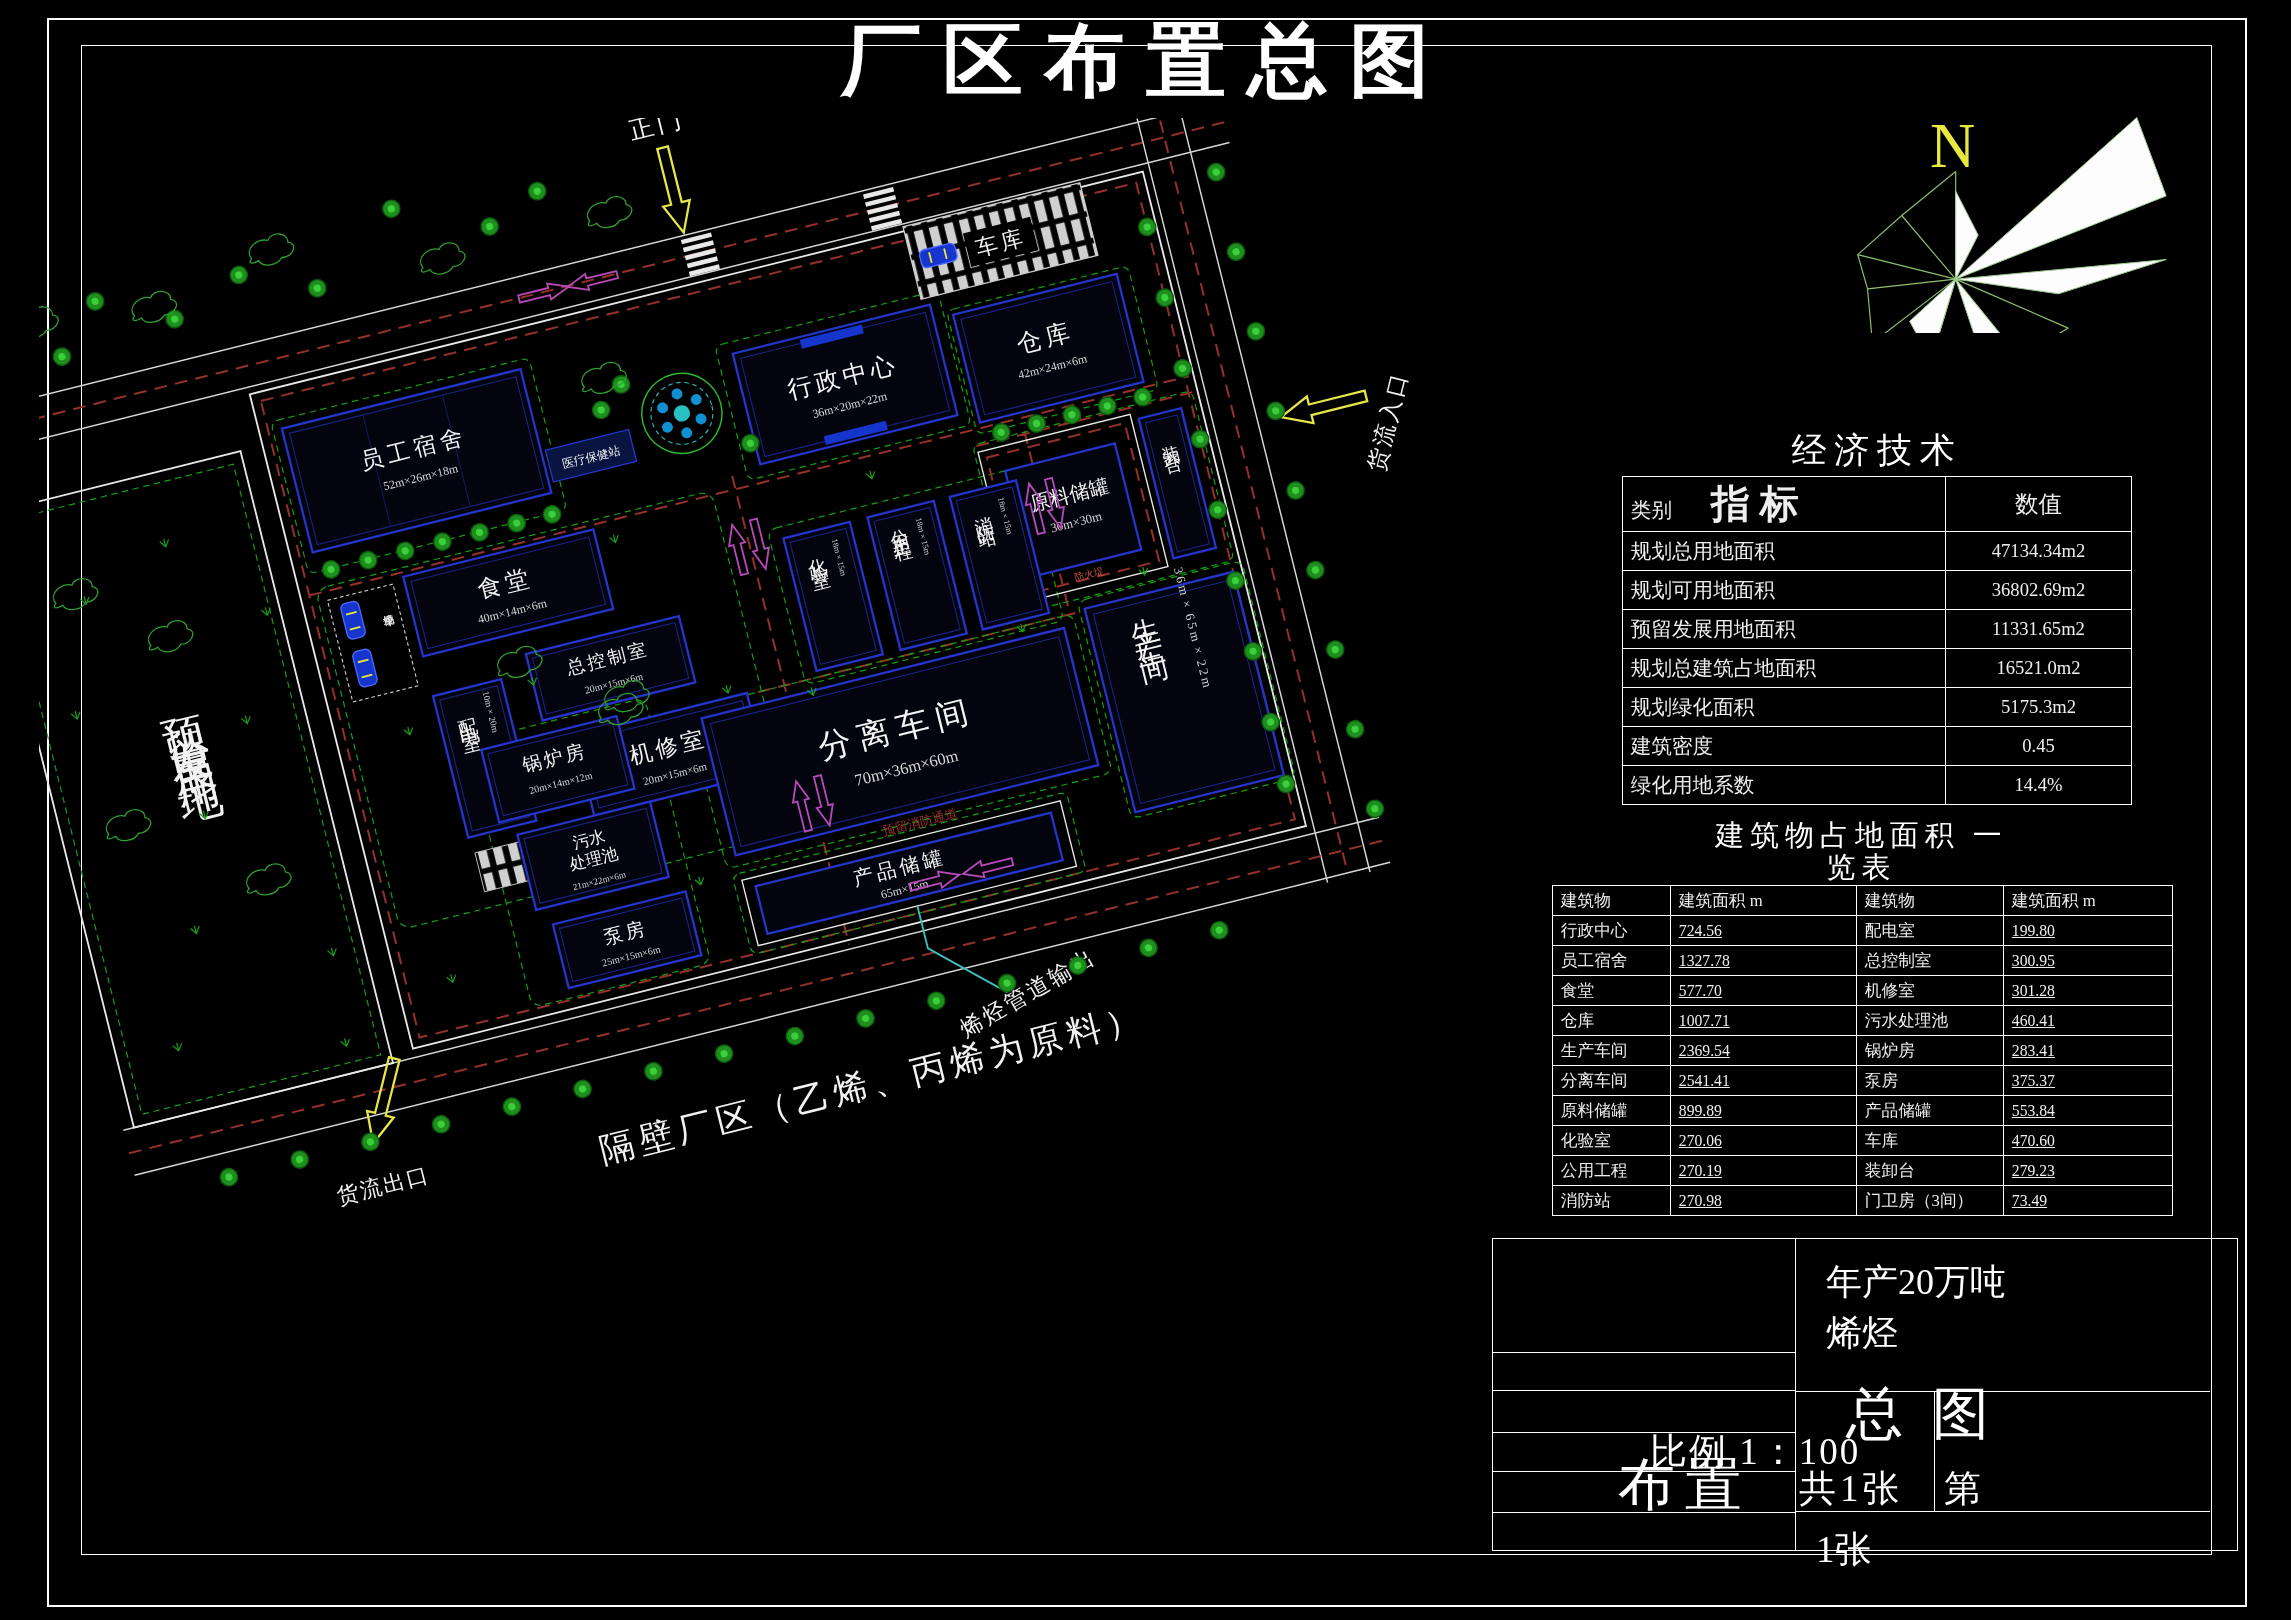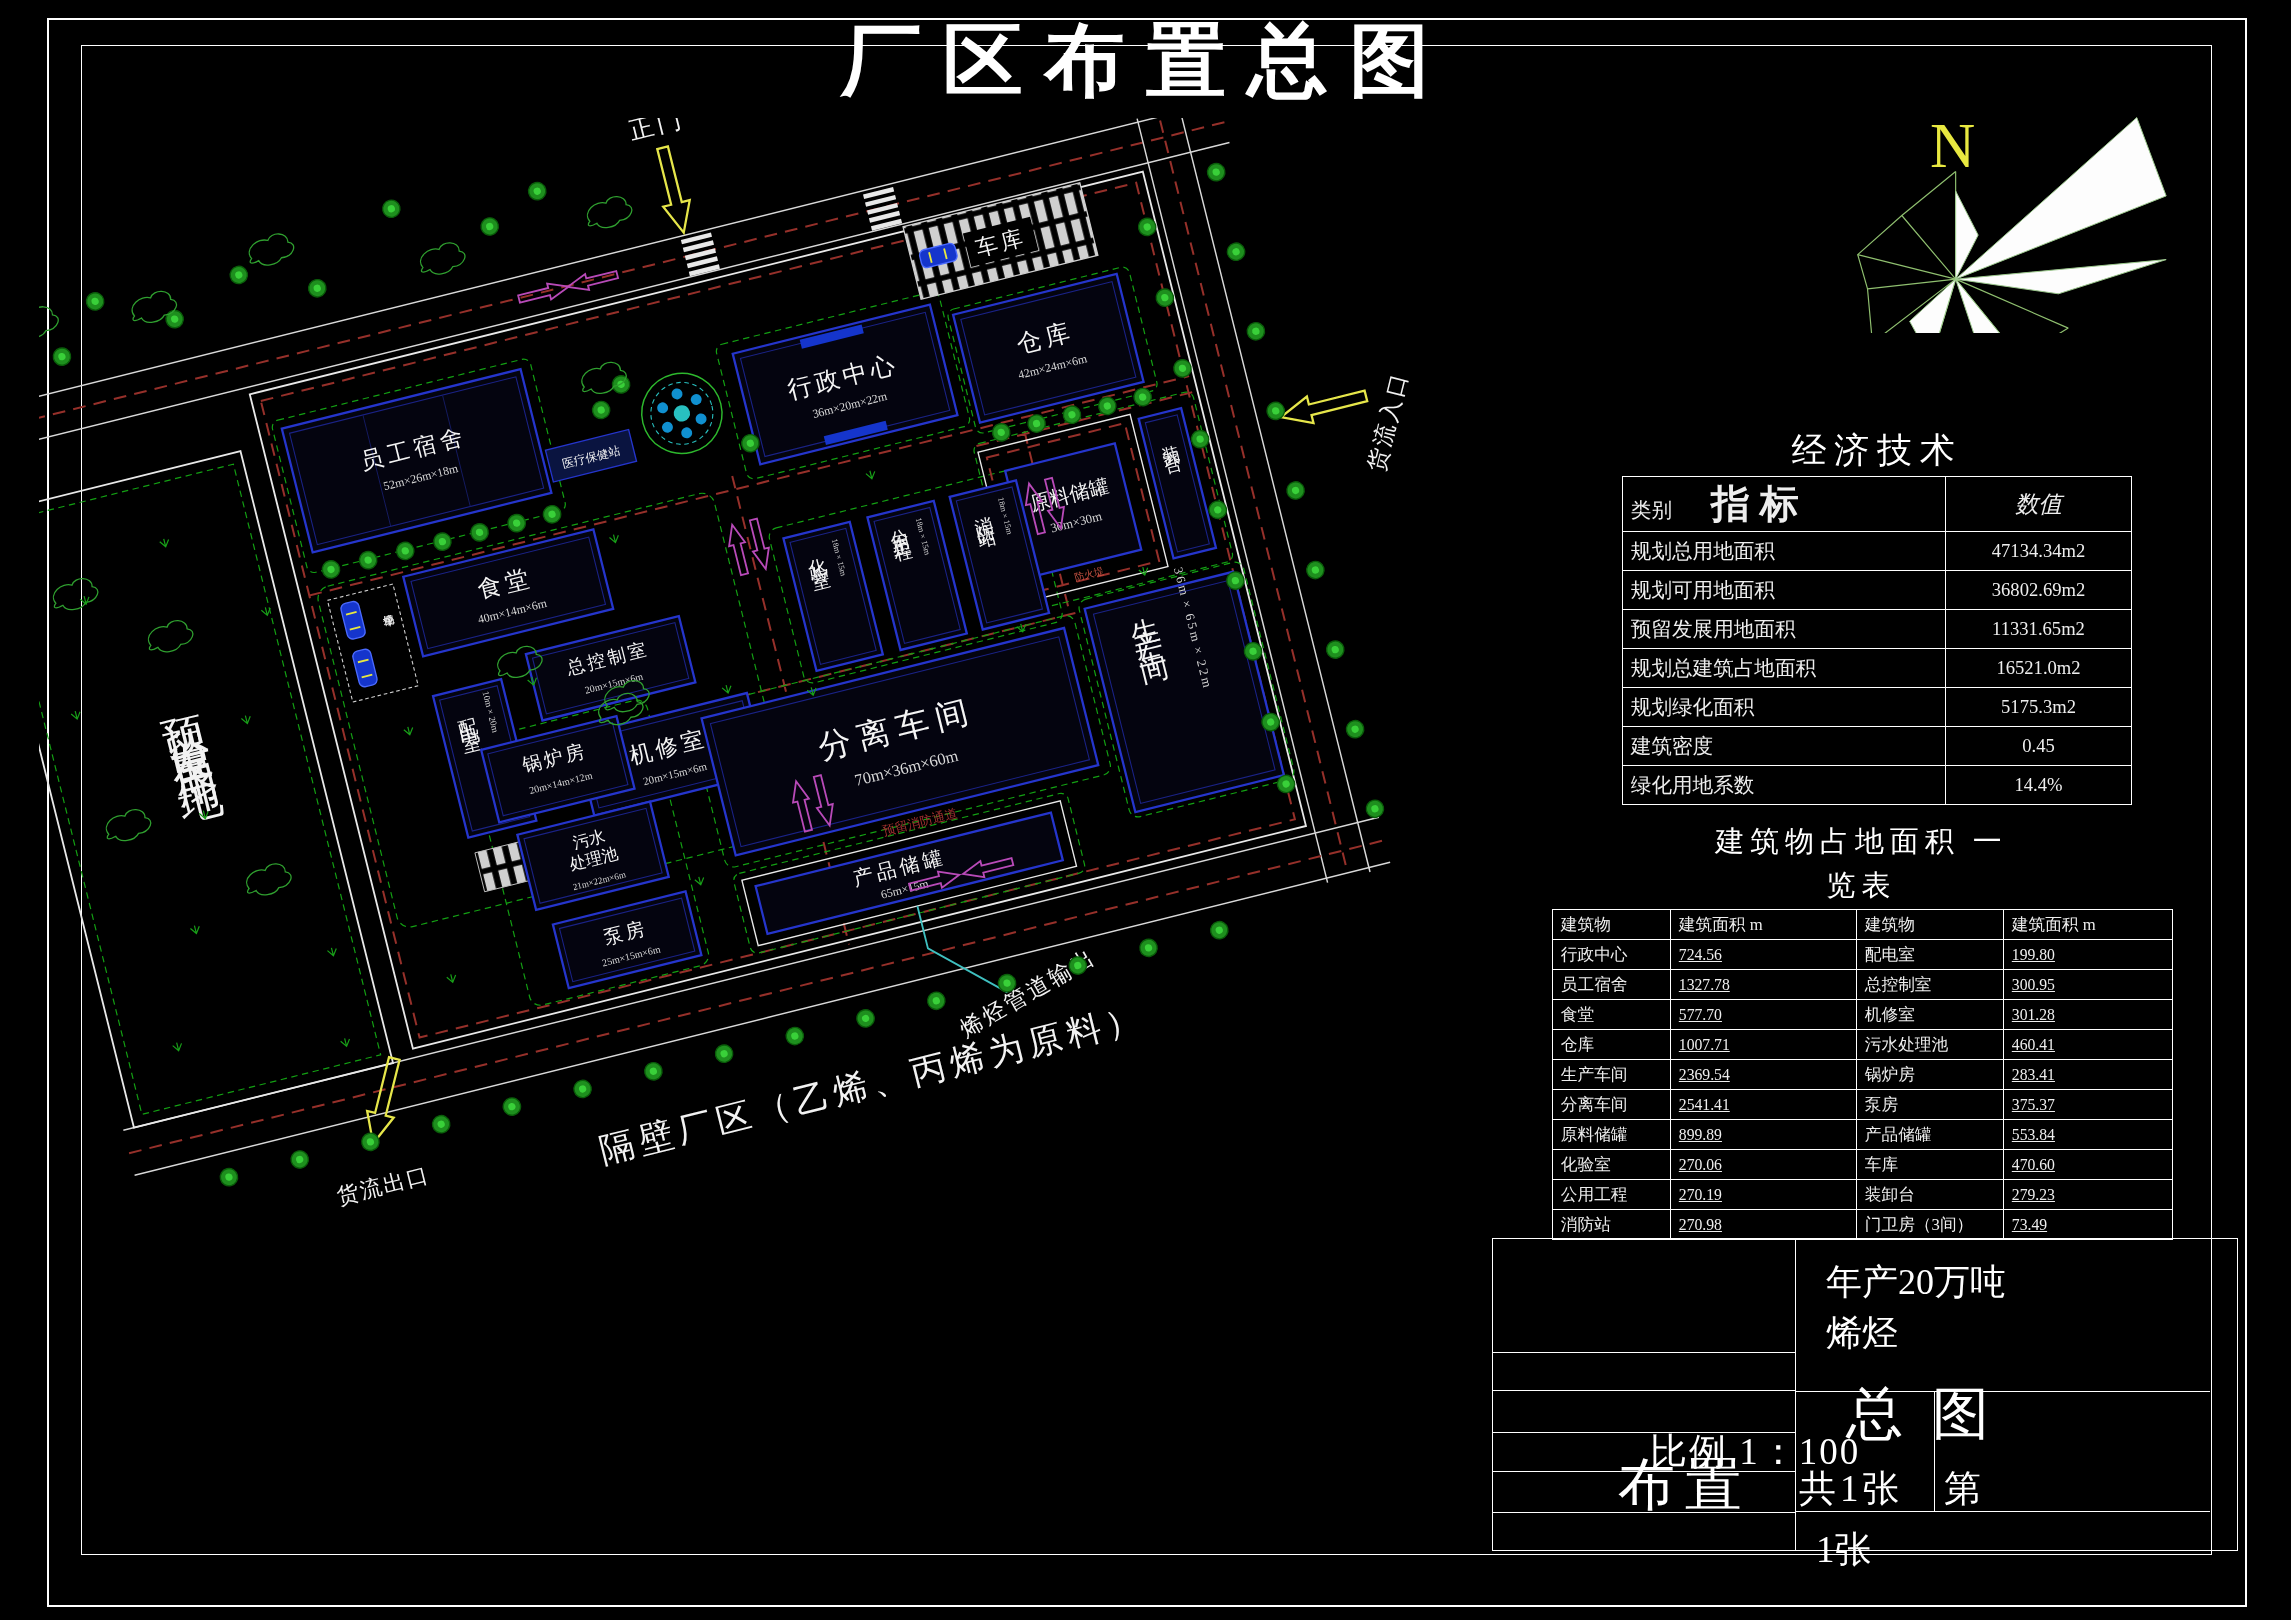--- a/index.html
+++ b/index.html
@@ -14,21 +14,21 @@
   
   .tbl{border-collapse:collapse;}
   .tbl td{border:1.5px solid #fff;color:#eee;padding:0 7.8px;}
   .eco-wrap{position:absolute;left:1622px;top:427px;width:510px;}
   .eco-title{text-align:center;font-size:35px;letter-spacing:7.8px;margin-bottom:2px;}
   .eco-tbl{width:510px;table-layout:fixed;}
   .eco-tbl td{height:38px;font-size:20.6px;}
   .eco-tbl td.v{font-size:18.6px;text-align:center;}
   .eco-head-big{font-size:39px;font-weight:bold;letter-spacing:9.8px;margin-left:39px;}
   .bat-wrap{position:absolute;left:1552px;top:819px;width:619px;}
-  .bat-title{text-align:center;font-size:29px;letter-spacing:5.9px;line-height:44px;width:294px;margin:0 auto 2px auto;}
+  .bat-title{text-align:center;font-size:29px;letter-spacing:5.9px;line-height:32px;width:294px;margin:0 auto 2px auto;}
   .bat-tbl{width:619px;table-layout:fixed;}
   .bat-tbl td{height:29px;font-size:16.7px;}
   .bat-tbl td.v{font-size:15.7px;text-decoration:underline;}
   
   .tb{position:absolute;left:1492px;top:1238px;width:716px;height:311px;border:1.5px solid #fff;padding-left:28px;}
   .tb .hline{position:absolute;left:0;height:0;border-top:1px solid #fff;}
   .tb .vline{position:absolute;top:0;width:0;border-left:1px solid #fff;}
   .tb-project{position:absolute;left:333px;top:17.6px;width:181px;font-size:36px;line-height:51px;}
   .tb-draw1{position:absolute;left:353px;top:137px;font-size:57px;letter-spacing:29px;white-space:nowrap;}
   .tb-draw2{position:absolute;left:125px;top:208px;font-size:57px;letter-spacing:9.8px;white-space:nowrap;}
@@ -459,21 +459,21 @@
   <div class="eco-wrap">
     <div class="eco-title">经济技术</div>
     <table class="tbl eco-tbl">
       <colgroup>
           <col style="width:323px">
           <col style="width:186px">
         </colgroup>
       <tbody>
           <tr>
         <td><span>类别</span><span class="eco-head-big">指标</span></td>
-        <td class="v" style="font-size:23.5px;font-style:italic;">数值</td>
+        <td class="v" style="font-size:23.5px;">数值</td>
       </tr>
       <tr>
             <td>规划总用地面积</td>
             <td class="v">47134.34m2</td>
           </tr>
       <tr>
             <td>规划可用地面积</td>
             <td class="v">36802.69m2</td>
           </tr>
       <tr>

